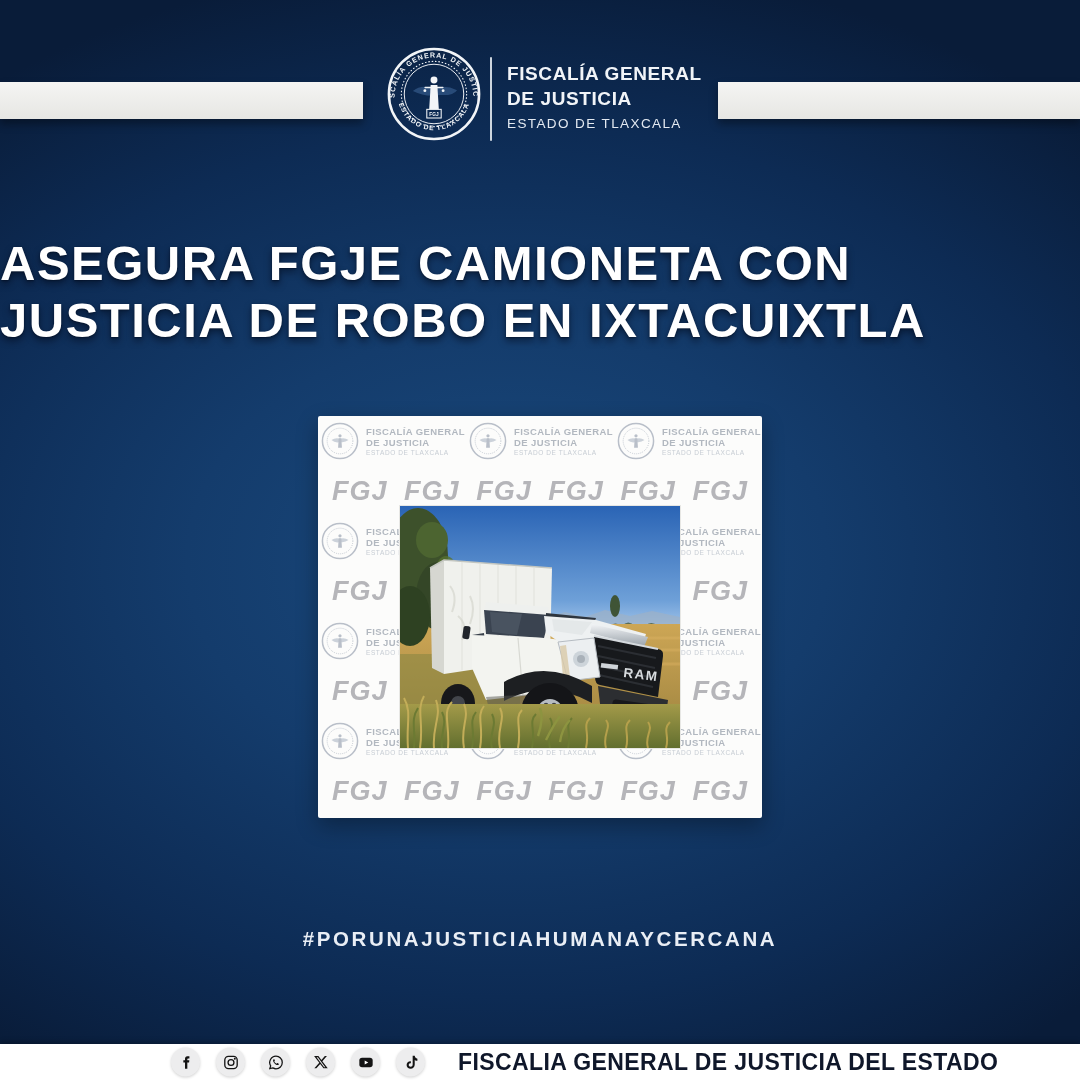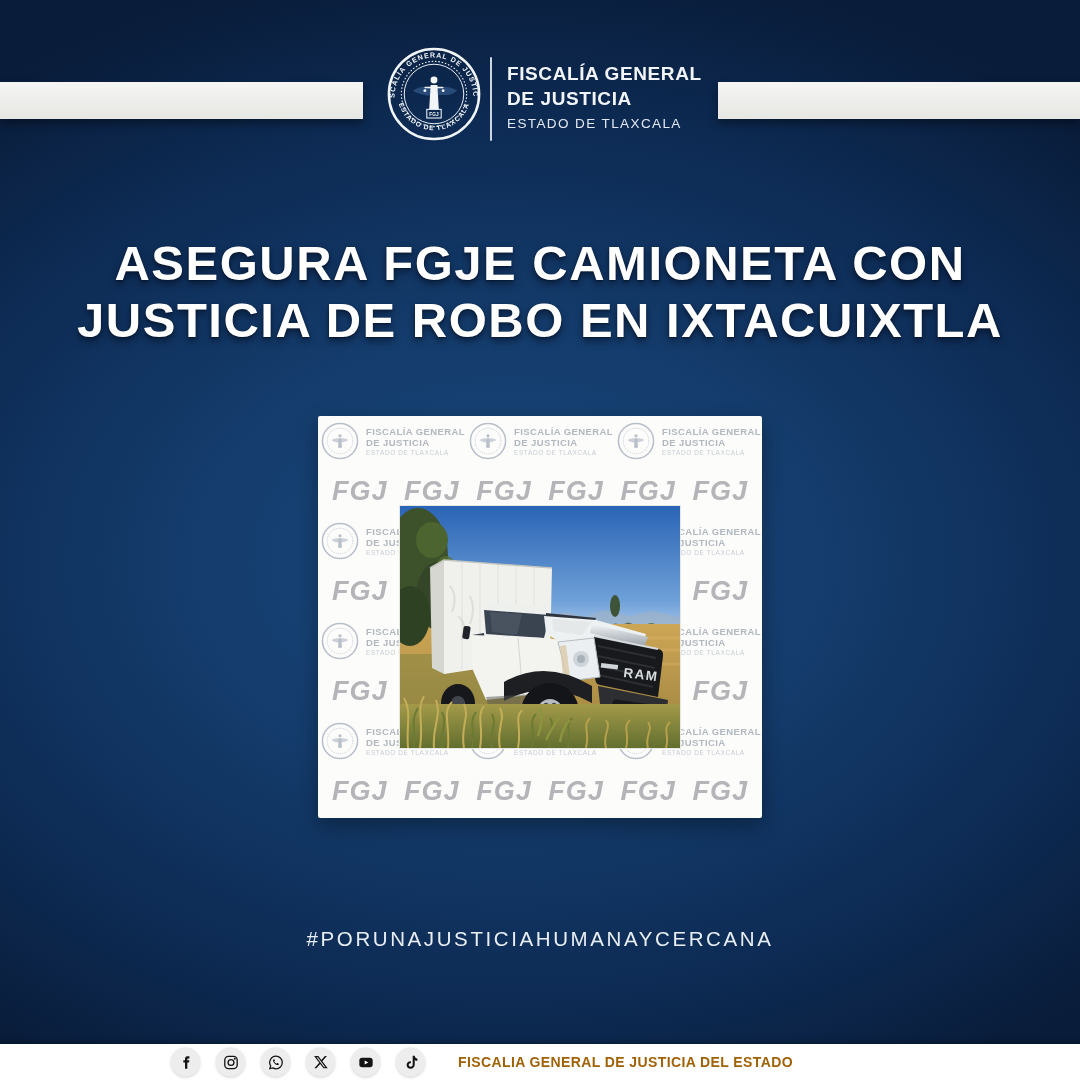--- a/index.html
+++ b/index.html
@@ -15,48 +15,48 @@
     box-shadow:0 5px 8px rgba(0,0,0,.35);}
   .side-bar.left{left:0;width:363px;}
   .side-bar.right{left:718px;right:0;}
   .header-seal{position:absolute;left:386px;top:46px;width:96px;height:96px;}
   .header-divider{position:absolute;left:490px;top:57px;width:2px;height:84px;
     background:rgba(240,244,248,.85);border-radius:1px;}
   .org-block{position:absolute;left:507px;top:61px;color:#f1f4f8;}
   .org-line{font-size:19px;font-weight:700;letter-spacing:.6px;line-height:25px;white-space:nowrap;}
   .org-sub{font-size:13.5px;font-weight:400;letter-spacing:1.4px;color:#e3e9f1;margin-top:5px;white-space:nowrap;}
   
-  .headline{position:absolute;left:0;right:0;top:235px;text-align:center;color:#ffffff;
+  .headline{position:absolute;left:0;right:0;top:235px;text-align:left;color:#ffffff;
     font-weight:800;font-size:49px;letter-spacing:1.5px;line-height:57px;
     text-shadow:0 4px 7px rgba(2,8,22,.55),0 1px 2px rgba(2,8,22,.5);white-space:nowrap;}
   
   .panel{position:absolute;left:318px;top:416px;width:444px;height:402px;background:#fcfcfb;
     overflow:hidden;border-radius:2px;box-shadow:0 8px 22px rgba(0,0,0,.32);}
   .wm-row{height:50px;display:flex;align-items:center;}
   .wm-row.seals{padding-left:3px;}
   .wm-unit{display:flex;align-items:center;flex:0 0 148px;width:148px;}
   .wm-unit svg{width:38px;height:38px;flex:0 0 38px;}
   .wm-text{margin-left:7px;}
   .wm-t1{font-size:9.5px;font-weight:700;color:#b2b8c0;letter-spacing:.4px;line-height:11px;white-space:nowrap;}
   .wm-t3{font-size:6.5px;font-weight:400;color:#c7cdd4;letter-spacing:.6px;line-height:8px;margin-top:1px;white-space:nowrap;}
   .wm-row.fgj{justify-content:space-between;padding:0 14px;}
   .wm-fgj{font-size:27px;font-weight:900;font-style:italic;color:#b5b5b9;letter-spacing:1px;}
   .photo{position:absolute;left:82px;top:90px;width:280px;height:242px;outline:1px solid #e7e7e4;}
   
   .hashtags{position:absolute;left:0;right:0;top:924px;text-align:center;color:#e9eef5;
-    font-size:20.5px;font-weight:400;letter-spacing:2.6px;line-height:30px;}
+    font-size:20.5px;font-weight:700;letter-spacing:2.6px;line-height:30px;}
   
   .footer{position:absolute;left:0;right:0;bottom:0;height:36px;background:#ffffff;
     box-shadow:0 -2px 5px rgba(0,0,0,.25);}
   .social-row{position:absolute;left:171px;top:50%;transform:translateY(-50%);display:flex;gap:16px;}
   .social-btn{width:29px;height:29px;border-radius:50%;background:#ededee;
     box-shadow:0 1px 3px rgba(0,0,0,.18);display:flex;align-items:center;justify-content:center;cursor:pointer;}
   .social-btn svg{width:16px;height:16px;}
   .footer-label{position:absolute;left:458px;top:50%;transform:translateY(-50%);
-    font-size:14px;font-weight:700;letter-spacing:.4px;color:#a16207;white-space:nowrap;}
+    font-size:23px;font-weight:700;letter-spacing:.4px;color:#0f172a;white-space:nowrap;}
 </style>
 </head>
 <body>
 
 <div class="canvas">
 
   <div class="side-bar left"></div>
   <div class="side-bar right"></div>
 
   <svg class="header-seal" viewBox="0 0 100 100">

